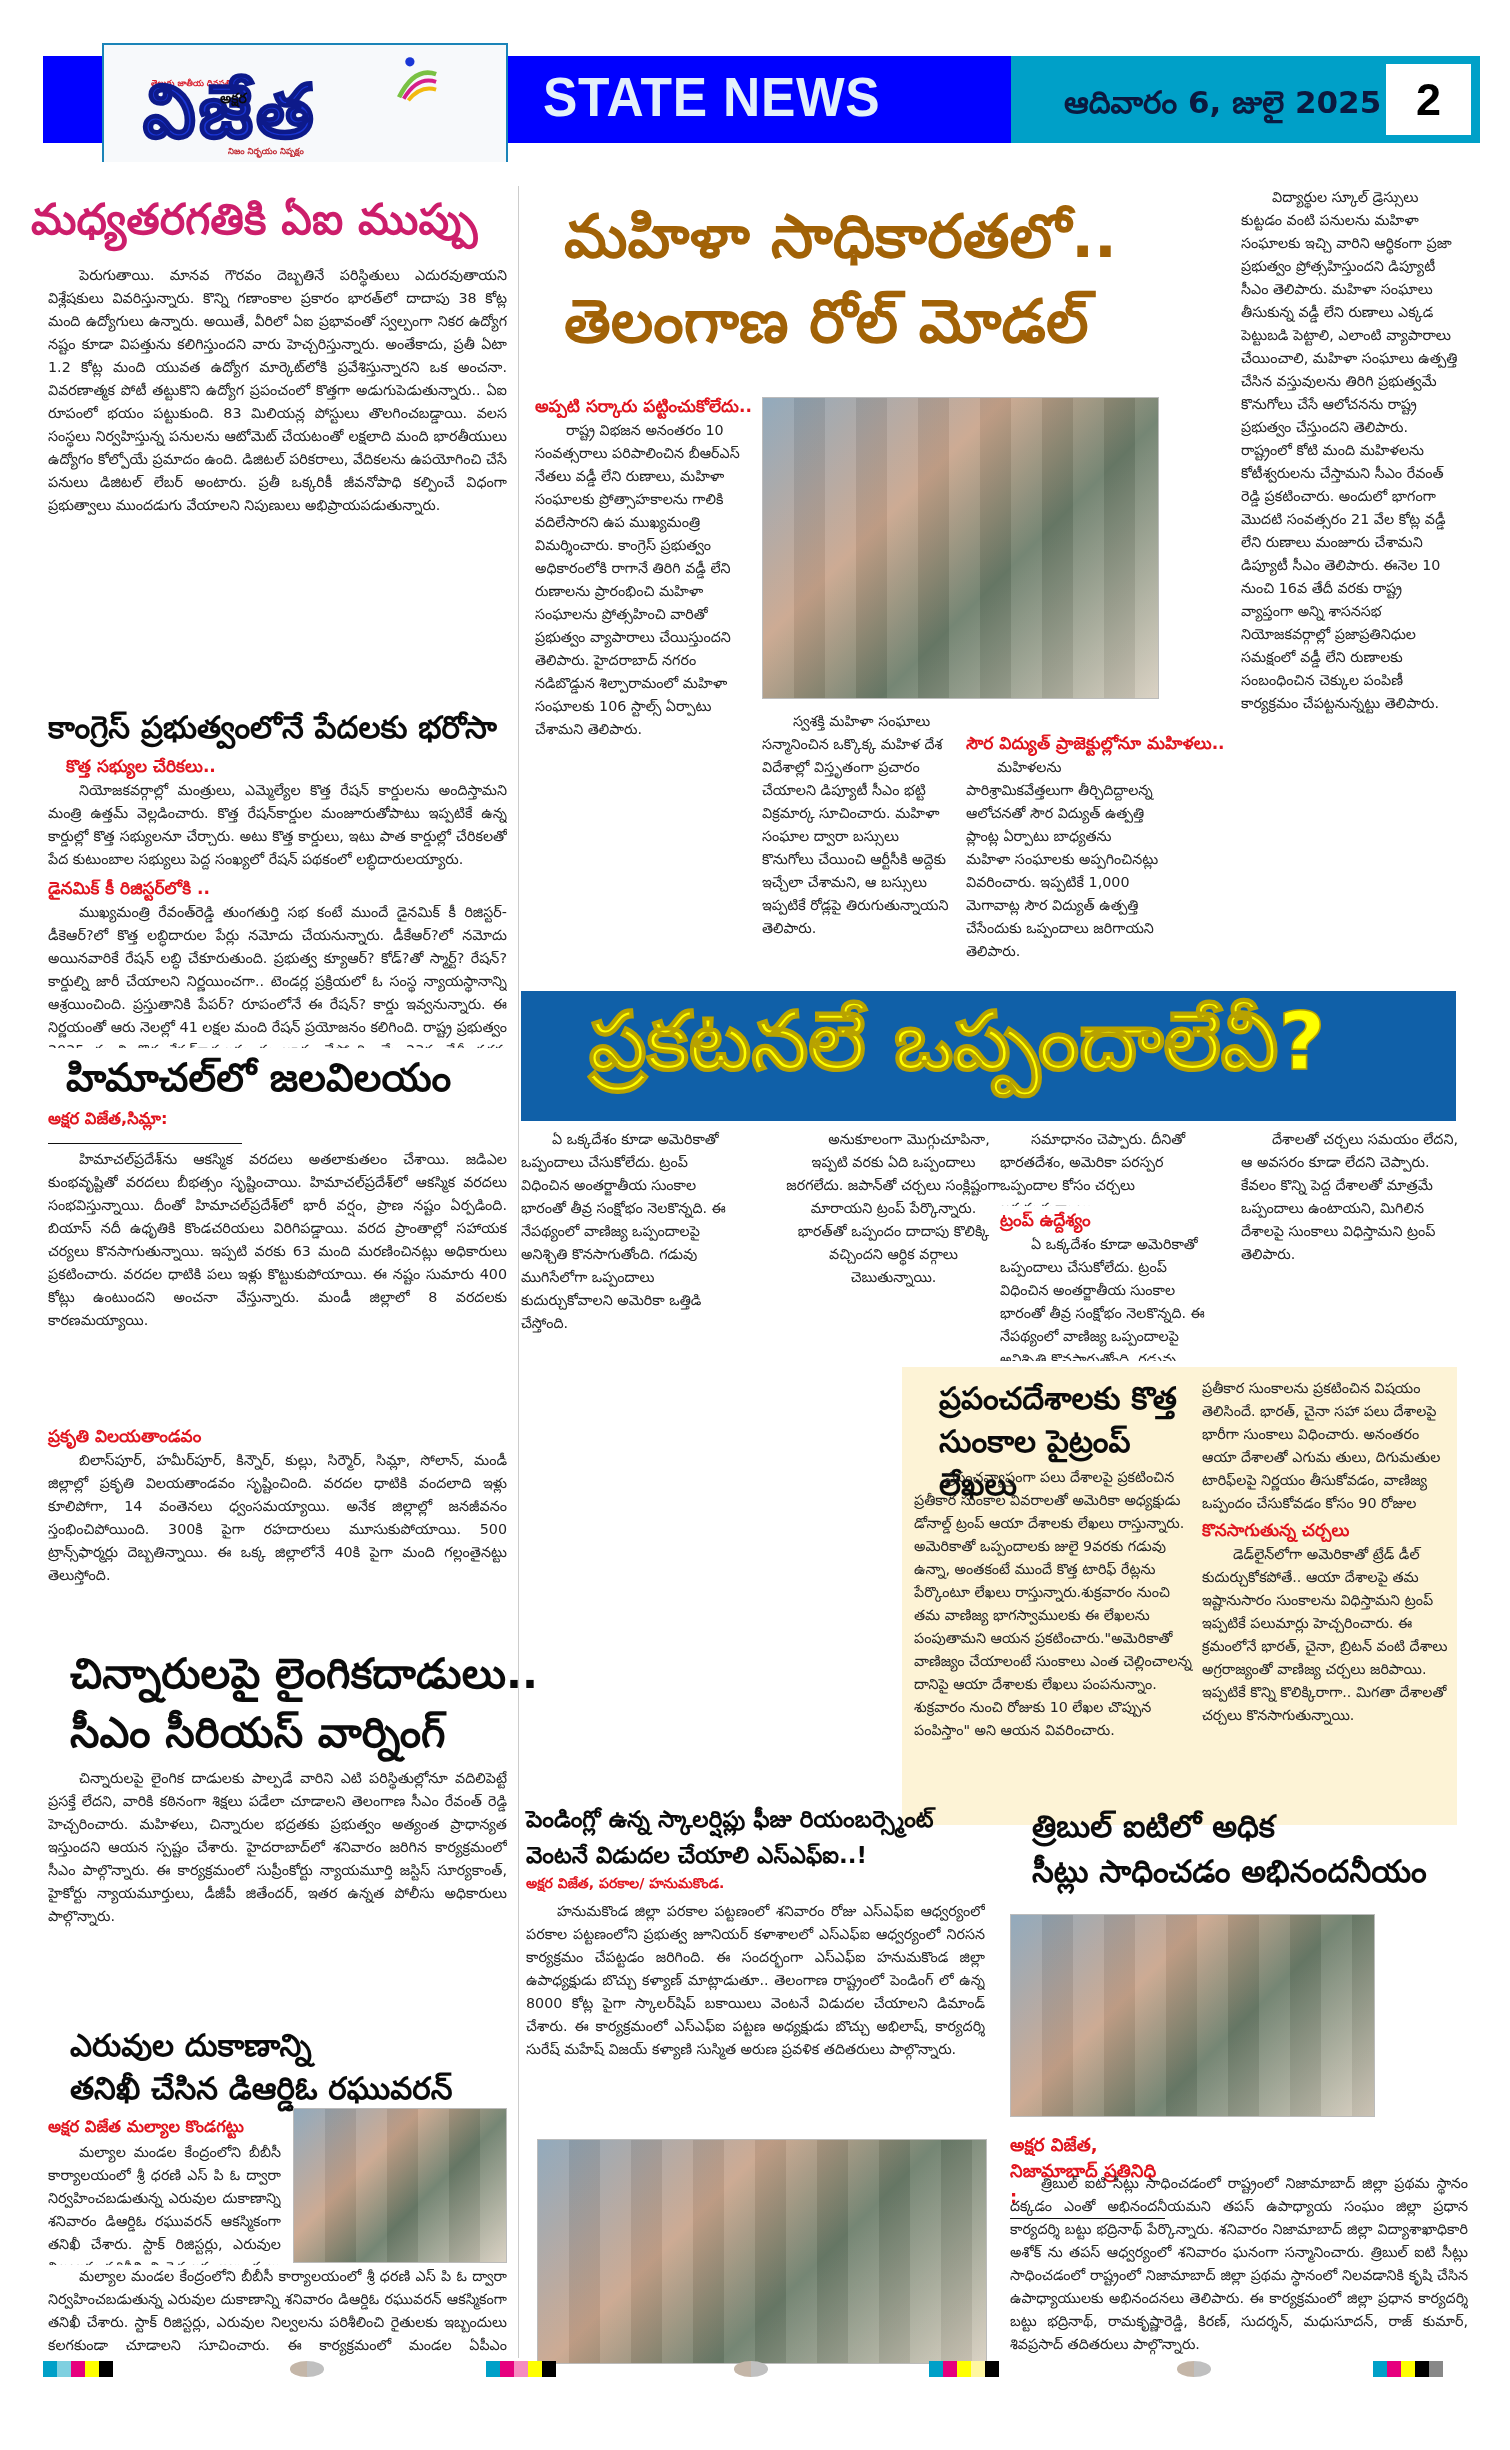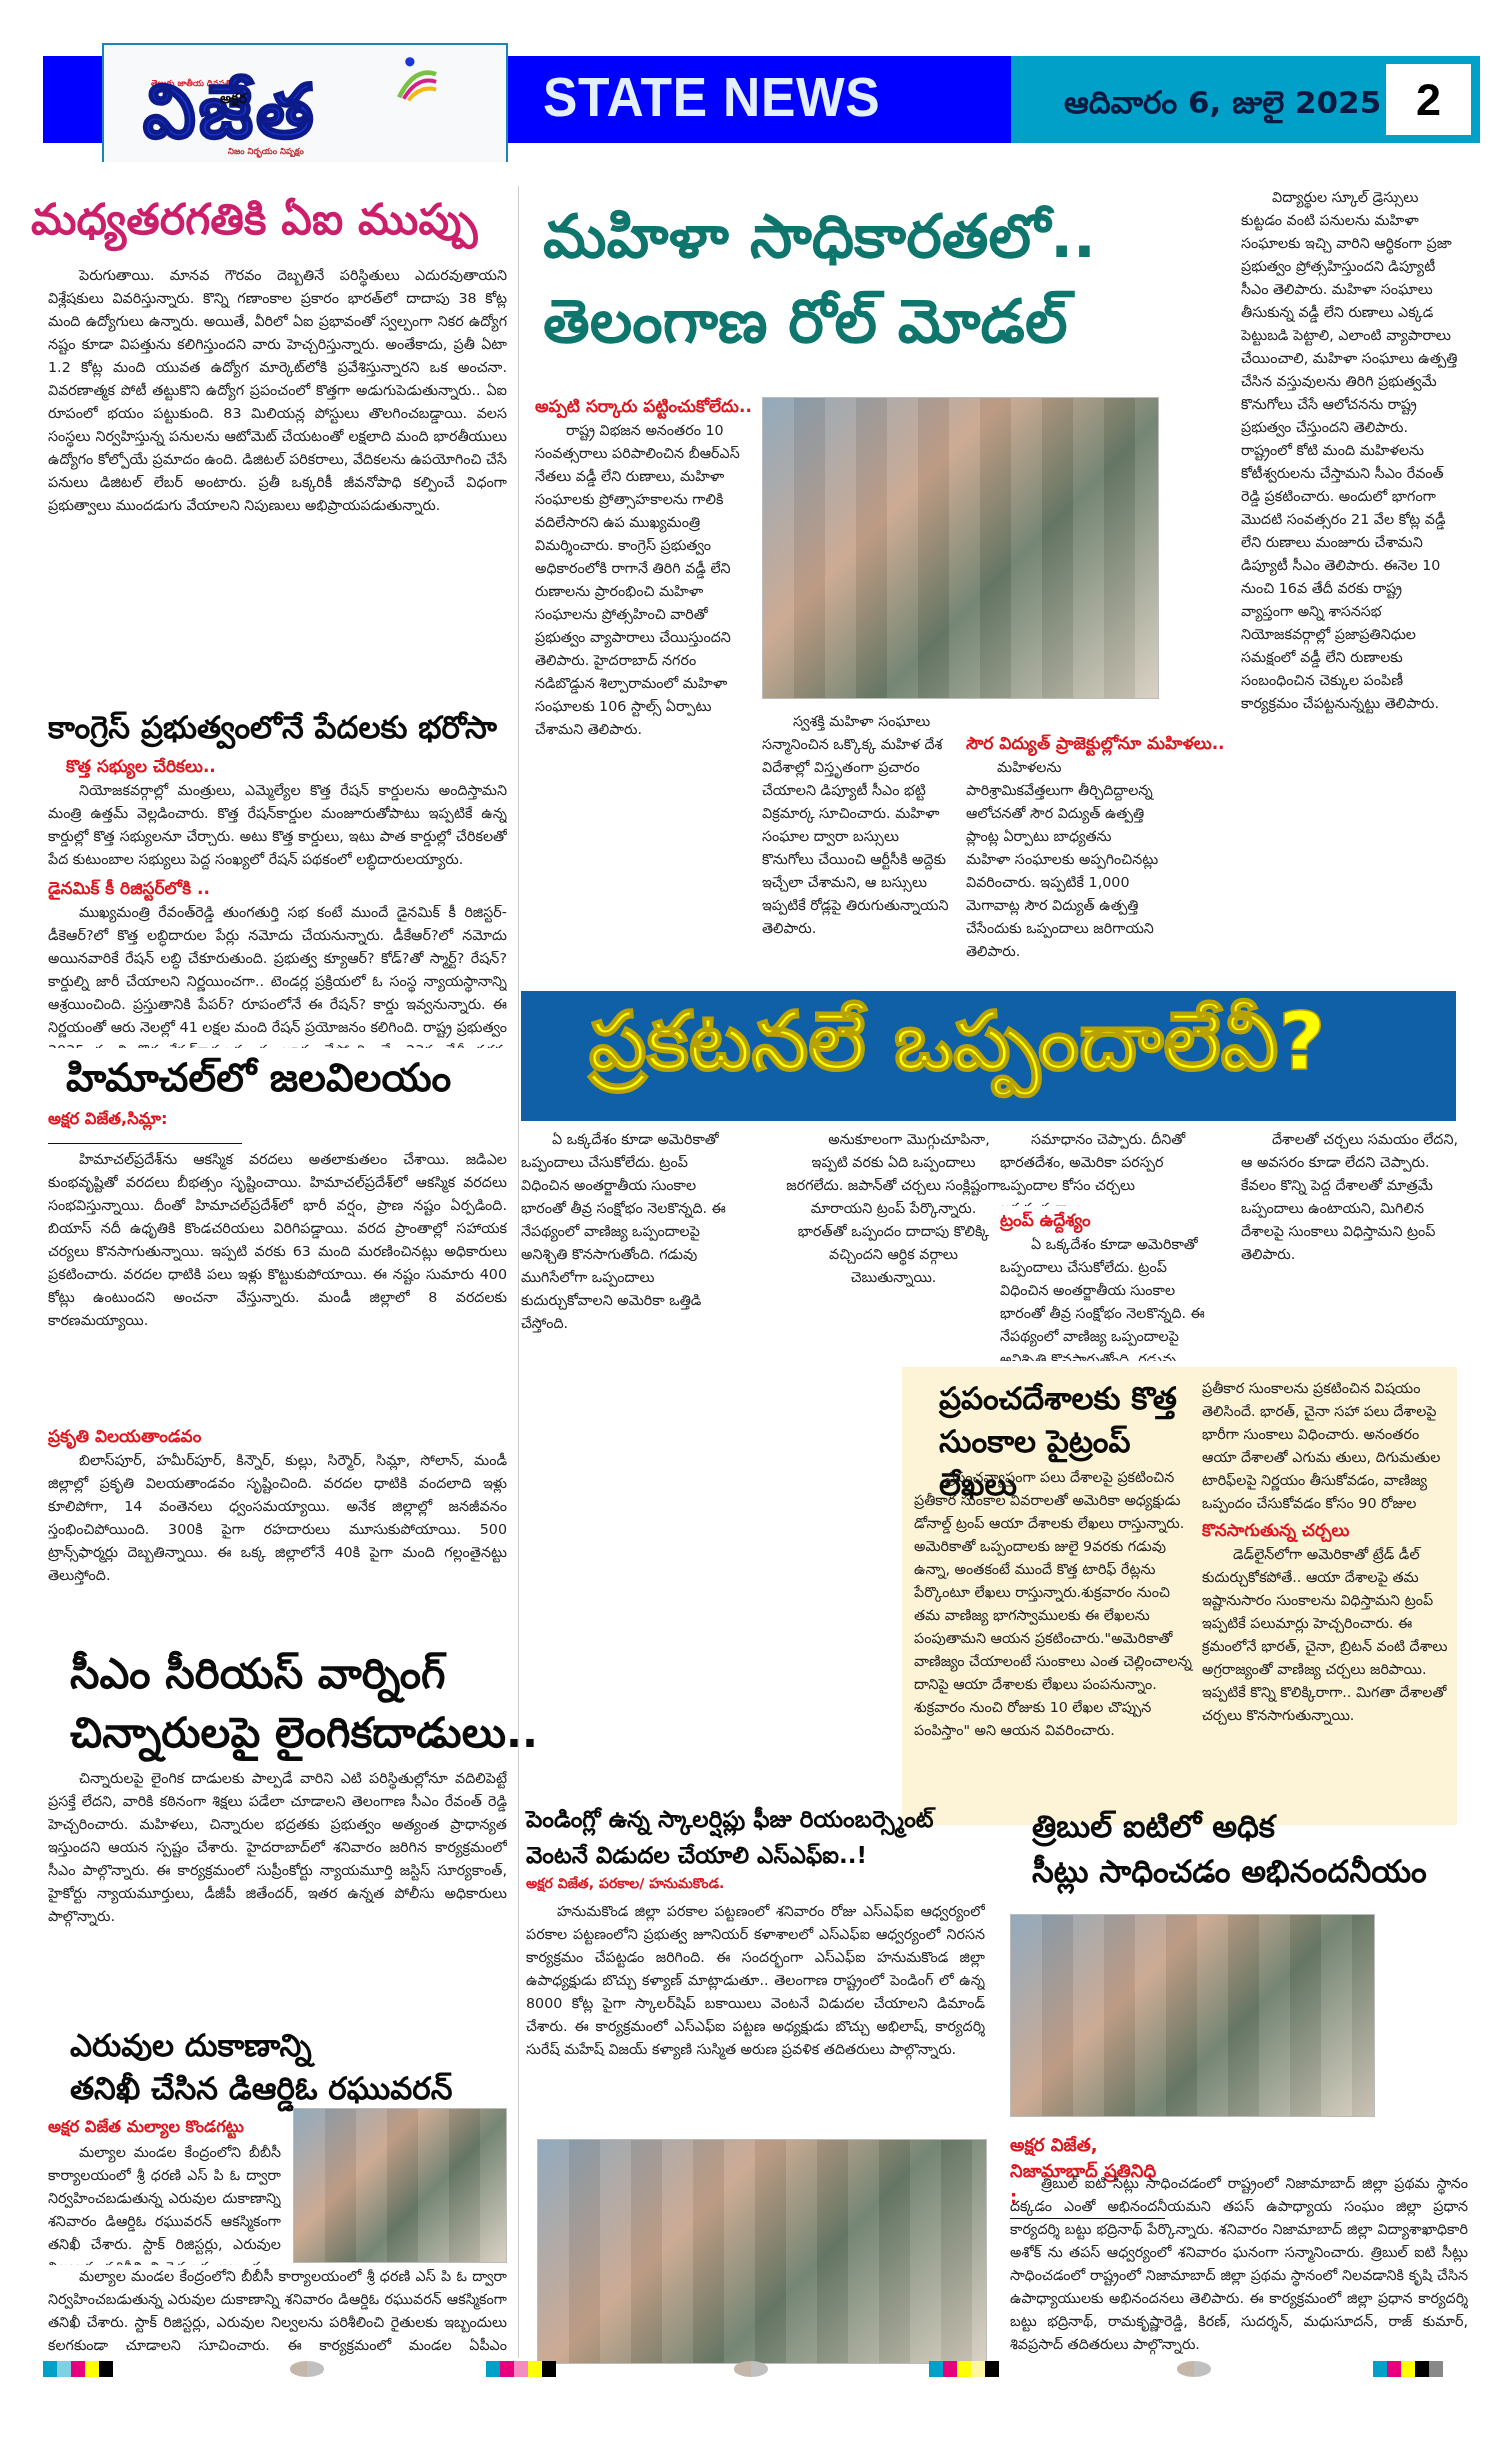--- a/index.html
+++ b/index.html
@@ -13,21 +13,21 @@
   .logo-tag { position: absolute; left: 47px; top: 33px; font-size: 8.5px; font-weight: bold; color: #d81b2a; }
   .logo-akshara { position: absolute; left: 116px; top: 45px; font-size: 14px; font-weight: bold; color: #0a0a0a; }
   .logo-main { position: absolute; left: 39px; top: 23px; font-size: 74px; font-weight: bold; color: #1a36d6; -webkit-text-stroke: 2.3px #0d1a8a; letter-spacing: 3.1px; }
   .logo-peacock { position: absolute; left: 287px; top: 6.2px; width: 47px; height: 54px; }
   .logo-sub { position: absolute; left: 124px; top: 101px; font-size: 8.5px; color: #c0262e; font-weight: bold; }
   .state-news { left: 543px; top: 64px; font-family: "Liberation Sans", sans-serif; font-weight: bold; font-size: 56px; color: #e3f0fa; letter-spacing: 0.8px; transform: scaleX(0.92); transform-origin: left; }
   .date { left: 1064px; top: 84px; font-size: 31px; font-weight: bold; color: #0b1a40; }
   .page-box { left: 1386px; top: 64px; width: 85px; height: 71px; background: #ffffff; display: flex; align-items: center; justify-content: center; font-family: "Liberation Sans", sans-serif; font-size: 45px; font-weight: bold; color: #000; }
   
   .h-pink { color: #cc1e6b; font-weight: bold; }
-  .h-blue { color: #0f766e; font-weight: bold; }
+  .h-blue { color: #a16207; font-weight: bold; margin-left: 21px; }
   .h-black { color: #0c0c0c; font-weight: bold; }
   .sub-red { color: #e0151e; font-weight: bold; font-size: 17px; }
   .body { font-size: 14.3px; line-height: 23px; text-align: justify; color: #222; }
   .body p { text-indent: 31px; }
   .dateline { color: #e0151e; font-size: 16.3px; font-weight: bold; }
   .dateline-rule { border-bottom: 1.6px solid #111; width: 194px; padding-bottom: 11px; }
   .photo { background: linear-gradient(135deg, #8aa4b8 0%, #c9a58c 35%, #6b7d6a 60%, #d8cfc0 100%); border: 0.8px solid #bbb; position: absolute; overflow: hidden; }
   .photo::after { content: ""; position: absolute; inset: 0; background: repeating-linear-gradient(90deg, rgba(255,255,255,0.07) 0 31px, rgba(0,0,0,0.06) 31px 62px); }
   .banner { left: 521px; top: 991px; width: 935px; height: 130px; background: #1060a8; }
   .banner-text { left: 589px; top: 994px; font-size: 81px; font-weight: bold; color: #ffff00; -webkit-text-stroke: 1.6px #b8a200; }
@@ -77,22 +77,22 @@
 <div class="abs dateline dateline-rule" style="left:48px;top:1109px;">అక్షర విజేత,సిమ్లా:</div>
 <div class="abs body" style="left:48px;top:1148px;width:459px;height:271px;overflow:hidden;">
     <p>హిమాచల్‌ప్రదేశ్‌ను ఆకస్మిక వరదలు అతలాకుతలం చేశాయి. జడిఎల కుంభవృష్టితో వరదలు బీభత్సం సృష్టించాయి. హిమాచల్‌ప్రదేశ్‌లో ఆకస్మిక వరదలు సంభవిస్తున్నాయి. దీంతో హిమాచల్‌ప్రదేశ్‌లో భారీ వర్షం, ప్రాణ నష్టం ఏర్పడింది. బియాస్ నదీ ఉధృతికి కొండచరియలు విరిగిపడ్డాయి. వరద ప్రాంతాల్లో సహాయక చర్యలు కొనసాగుతున్నాయి. ఇప్పటి వరకు 63 మంది మరణించినట్లు అధికారులు ప్రకటించారు. వరదల ధాటికి పలు ఇళ్లు కొట్టుకుపోయాయి. ఈ నష్టం సుమారు 400 కోట్లు ఉంటుందని అంచనా వేస్తున్నారు. మండీ జిల్లాలో 8 వరదలకు కారణమయ్యాయి.</p>
   </div>
 <div class="abs" style="left:48px;top:1426px;"><span class="sub-red">ప్రకృతి విలయతాండవం</span></div>
 <div class="abs body" style="left:48px;top:1449px;width:459px;height:183px;overflow:hidden;">
     <p>బిలాస్‌పూర్, హమీర్‌పూర్, కిన్నౌర్, కుల్లు, సిర్మౌర్, సిమ్లా, సోలాన్, మండీ జిల్లాల్లో ప్రకృతి విలయతాండవం సృష్టించింది. వరదల ధాటికి వందలాది ఇళ్లు కూలిపోగా, 14 వంతెనలు ధ్వంసమయ్యాయి. అనేక జిల్లాల్లో జనజీవనం స్తంభించిపోయింది. 300కి పైగా రహదారులు మూసుకుపోయాయి. 500 ట్రాన్స్‌ఫార్మర్లు దెబ్బతిన్నాయి. ఈ ఒక్క జిల్లాలోనే 40కి పైగా మంది గల్లంతైనట్టు తెలుస్తోంది.</p>
   </div>
 
 <div class="abs h-black" style="left:70px;top:1644px;font-size:42px;line-height:59px;">
+  <div>చిన్నారులపై లైంగికదాడులు..</div>
   <div>సీఎం సీరియస్ వార్నింగ్</div>
-  <div>చిన్నారులపై లైంగికదాడులు..</div>
 </div>
 <div class="abs body" style="left:48px;top:1767px;width:459px;height:233px;overflow:hidden;">
     <p>చిన్నారులపై లైంగిక దాడులకు పాల్పడే వారిని ఎటి పరిస్థితుల్లోనూ వదిలిపెట్టే ప్రసక్తే లేదని, వారికి కఠినంగా శిక్షలు పడేలా చూడాలని తెలంగాణ సీఎం రేవంత్ రెడ్డి హెచ్చరించారు. మహిళలు, చిన్నారుల భద్రతకు ప్రభుత్వం అత్యంత ప్రాధాన్యత ఇస్తుందని ఆయన స్పష్టం చేశారు. హైదరాబాద్‌లో శనివారం జరిగిన కార్యక్రమంలో సీఎం పాల్గొన్నారు. ఈ కార్యక్రమంలో సుప్రీంకోర్టు న్యాయమూర్తి జస్టిస్ సూర్యకాంత్, హైకోర్టు న్యాయమూర్తులు, డీజీపీ జితేందర్, ఇతర ఉన్నత పోలీసు అధికారులు పాల్గొన్నారు.</p>
   </div>
 
 <div class="abs h-black" style="left:70px;top:2024px;font-size:31px;line-height:43px;">
   <div>ఎరువుల దుకాణాన్ని</div>
   <div>తనిఖీ చేసిన డిఆర్డిఓ రఘువరన్</div>
 </div>
 <div class="abs dateline" style="left:48px;top:2117px;">అక్షర విజేత మల్యాల కొండగట్టు</div>

